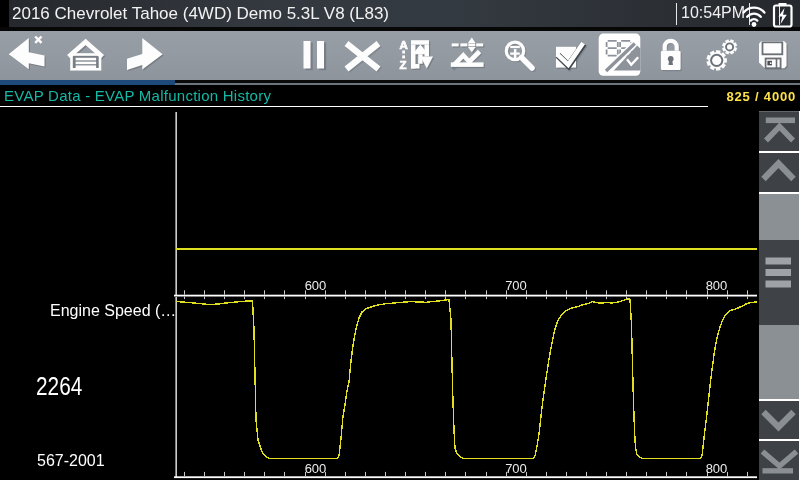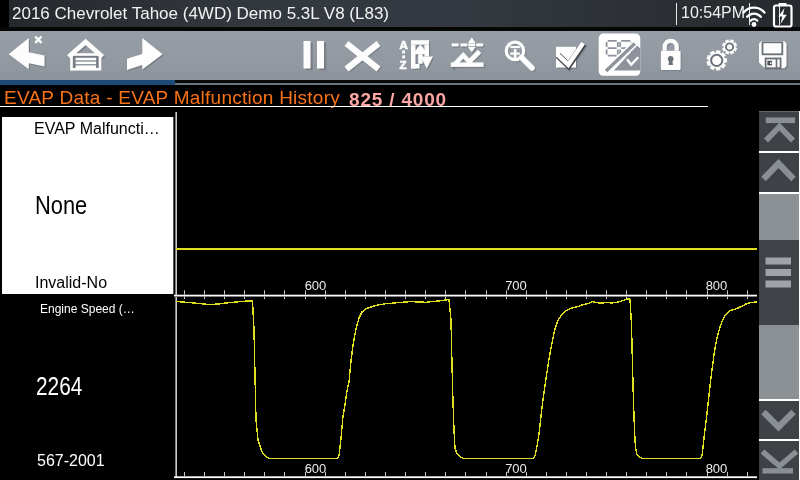--- a/index.html
+++ b/index.html
@@ -10,22 +10,22 @@
     background:linear-gradient(90deg,#25282c 0%,#33383f 30%,#343a41 55%,#25282c 100%);margin-left:9px;}
   #tbgap{left:0;top:27px;width:800px;height:4px;background:#070707;}
   #topbar .title{position:absolute;left:3px;top:4px;color:#f2f2f2;font-size:17px;}
   #topbar .time{position:absolute;left:672px;top:4px;color:#f0f0f0;font-size:16px;}
   .vsep{position:absolute;top:3px;width:1px;height:22px;background:#e8e8e8;}
   #toolbar{left:0;top:31px;width:800px;height:49px;
     background:linear-gradient(180deg,#989ea6 0%,#9399a1 60%,#8e949c 100%);}
   #strip{left:0;top:80px;width:800px;height:5px;background:#0a0a0a;}
   #strip .blue{position:absolute;left:0;top:0;width:175px;height:5px;background:#1d4a78;}
   #strip .gline{position:absolute;left:175px;top:3px;width:625px;height:2px;background:#6e747c;}
-  #evtitle{left:4px;top:87px;color:#f97316;font-size:19px;letter-spacing:0.25px;}
-  #counter{left:0px;top:89px;width:796px;text-align:center;color:#fca5a5;font-size:19px;font-weight:bold;letter-spacing:0.8px;}
+  #evtitle{left:4px;top:87px;color:#14b8a6;font-size:15px;letter-spacing:0.25px;}
+  #counter{left:0px;top:89px;width:796px;text-align:right;color:#fde047;font-size:13px;font-weight:bold;letter-spacing:0.8px;}
   #divider{left:0;top:105.5px;width:708px;height:1.5px;background:#fff;}
   
   #box1{left:2px;top:117px;width:171px;height:177px;background:#fff;border-right:1px solid #555;}
   #box1 .nm{position:absolute;left:32px;top:3px;color:#000;font-size:16px;}
   #box1 .val{position:absolute;left:33px;top:73px;color:#000;font-size:26px;transform:scaleX(0.84);transform-origin:0 0;}
   #box1 .mm{position:absolute;left:33px;top:157px;color:#000;font-size:16px;}
   
   .b2t{position:absolute;color:#fff;}
   #ovl{left:0;top:0;width:800px;height:480px;}
   
@@ -47,27 +47,22 @@
   <div id="tbgap" class="abs"></div>
   <div id="toolbar" class="abs"></div>
   <div id="strip" class="abs">
       <div class="blue"></div>
       <div class="gline"></div>
     </div>
   <div id="evtitle" class="abs">EVAP Data - EVAP Malfunction History</div>
   <div id="counter" class="abs">825 / 4000</div>
   <div id="divider" class="abs"></div>
 
-  <div id="box1" class="abs">
-    <div class="nm">EVAP Malfuncti…</div>
-    <div class="val">None</div>
-    <div class="mm">Invalid-No</div>
-  </div>
-
-  <div class="b2t abs" style="left:40px;top:302px;font-size:12px;">Engine Speed (…</div>
+
+  <div class="b2t abs" style="left:50px;top:302px;font-size:16px;">Engine Speed (…</div>
   <div class="b2t abs" style="left:36px;top:371px;font-size:26px;transform:scaleX(0.80);transform-origin:0 0;">2264</div>
   <div class="b2t abs" style="left:37px;top:452px;font-size:16px;">567-2001</div>
 
   <div id="sbar" class="abs">
 
     <div class="sbtn" style="top:3.5px;height:44px;"></div>
     <div class="swht" style="top:44px;height:2px;"></div>
     <div class="sbtn" style="top:46px;height:39px;border-top:none;"></div>
     <div class="swht" style="top:85px;height:2px;"></div>
     <div class="strk" style="top:87px;height:204.5px;"></div>

